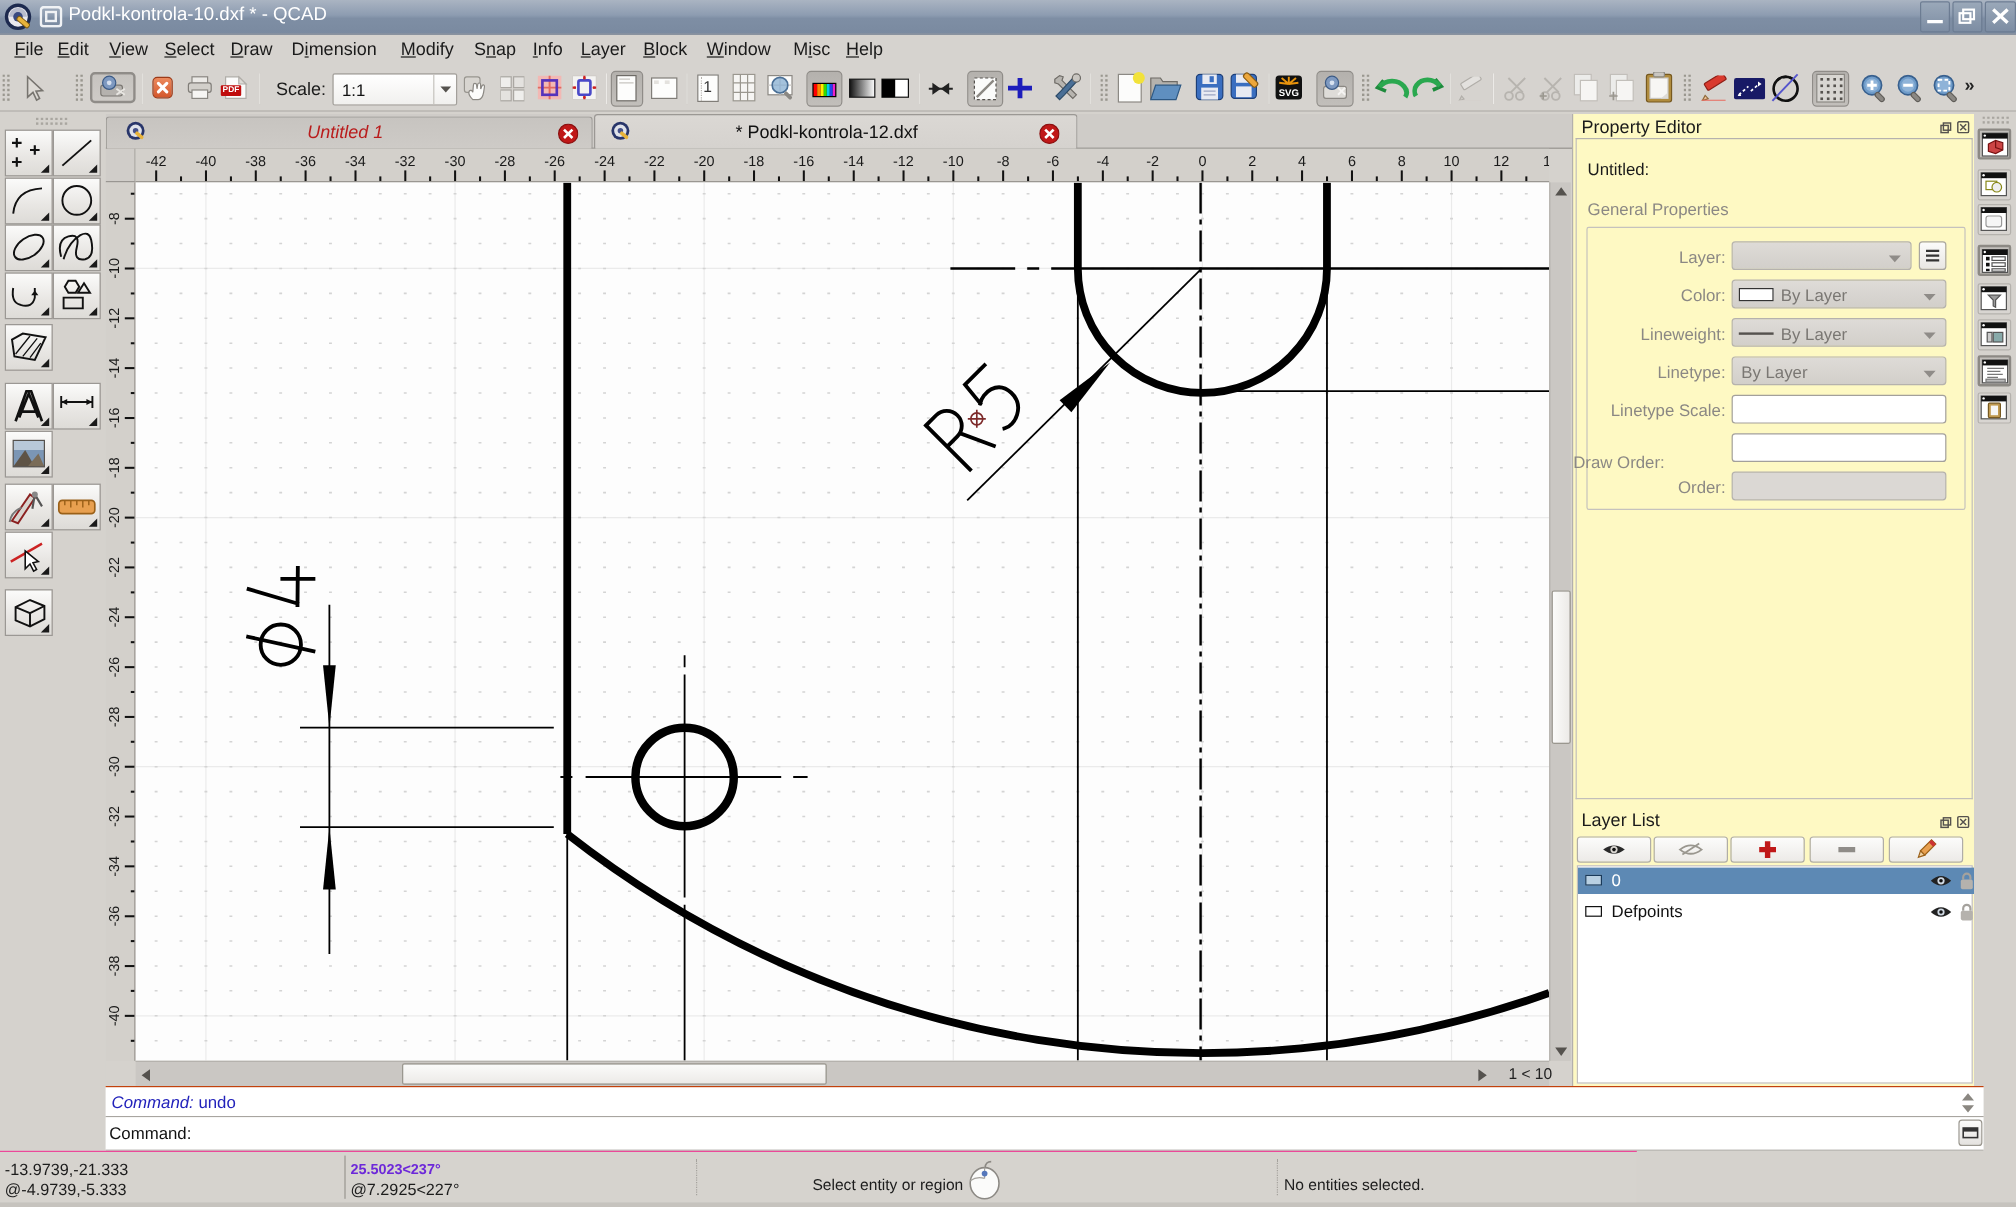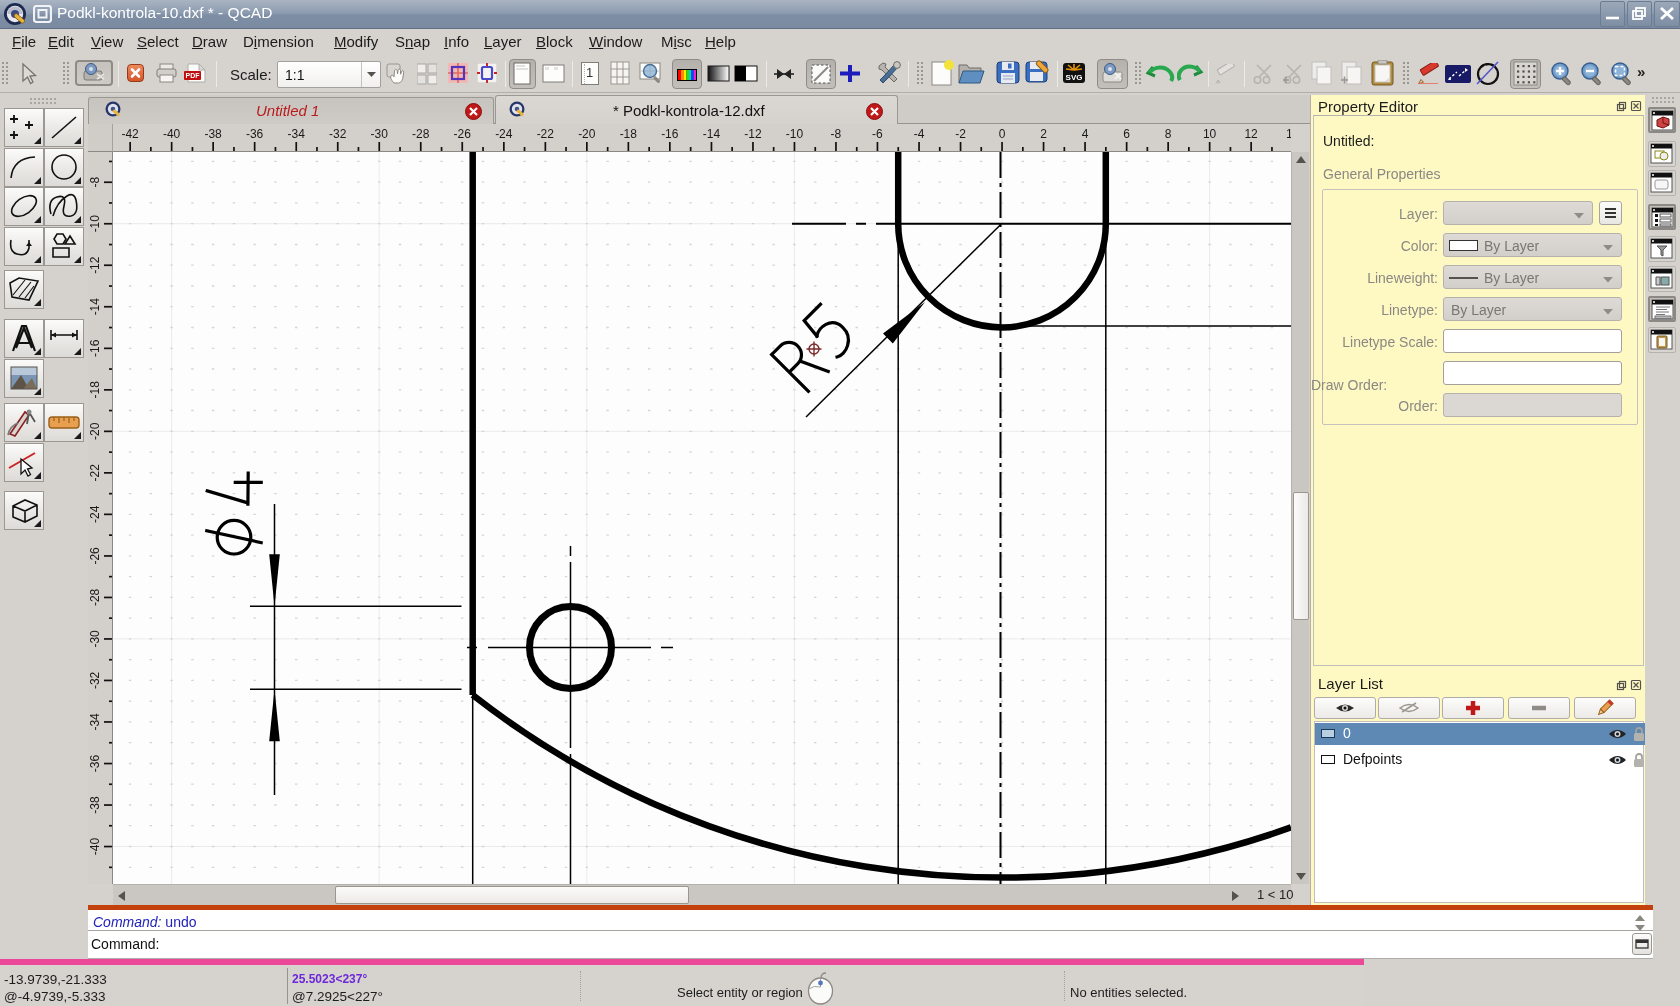--- a/index.html
+++ b/index.html
@@ -672,35 +672,35 @@
 <div class="abs" style="left:113px;top:884px;width:1178px;height:21px;background:#cac7c3;border-top:1px solid #b5b2ad;">
     <svg class="abs" style="left:3px;top:5px" width="10" height="12">
       <path d="M9 1 L2 6 L9 11 Z" fill="#55524e"></path>
     </svg>
     <div class="abs" style="left:222px;top:1px;width:354px;height:18px;background:linear-gradient(#fbfbfa,#eceae7);border:1px solid #9a978f;border-radius:2px;"></div>
     <svg class="abs" style="left:1118px;top:5px" width="10" height="12">
       <path d="M1 1 L8 6 L1 11 Z" fill="#55524e"></path>
     </svg>
   </div>
 <span class="abs" style="left:1257px;top:887px;font-size:13px;color:#222;">1 &lt; 10</span>
-<div class="abs" style="left:88px;top:905px;width:1565px;height:26px;background:#fff;border-top:5px solid #c2410c;border-bottom:1px solid #a8a5a0;">
+<div class="abs" style="left:88px;top:905px;width:1565px;height:26px;background:#fff;border-top:1px solid #c2410c;border-bottom:1px solid #a8a5a0;">
     <span class="abs" style="left:5px;top:4px;font-size:14px;color:#2222bb;"><i>Command:</i> undo</span>
     <svg class="abs" style="left:1544px;top:4px" width="16" height="18">
       <path d="M8 1 L13 7 H3 Z" fill="#8a8781"></path>
       <path d="M8 17 L13 11 H3 Z" fill="#8a8781"></path>
     </svg>
   </div>
 <div class="abs" style="left:88px;top:931px;width:1565px;height:28px;background:#fff;border-bottom:1px solid #b0ada9;">
     <span class="abs" style="left:3px;top:5px;font-size:14px;color:#111;">Command:</span>
     <div class="abs" style="left:1544px;top:2px;width:20px;height:22px;border:1px solid #9a978f;border-radius:3px;background:linear-gradient(#fbfbfa,#e4e2df);"><svg width="18" height="20">
         <rect x="3" y="6" width="12" height="8" fill="none" stroke="#333" stroke-width="1.3"></rect>
         <rect x="3" y="6" width="12" height="3" fill="#333"></rect>
       </svg></div>
   </div>
-<div class="abs" style="left:0;top:959px;width:1364px;height:47px;background:#d6d3ce;border-top:6px solid #ec4899;">
+<div class="abs" style="left:0;top:959px;width:1364px;height:47px;background:#d6d3ce;border-top:1px solid #ec4899;">
     <span class="abs" style="left:4px;top:7px;font-size:13.5px;color:#1c1c1c;">-13.9739,-21.333</span>
     <span class="abs" style="left:4px;top:24px;font-size:13.5px;color:#1c1c1c;">@-4.9739,-5.333</span>
     <div class="abs" style="left:287px;top:3px;width:1px;height:36px;background:#98958f;"></div>
     <span class="abs" style="left:292px;top:7px;font-size:12px;color:#6d28d9;font-weight:bold;">25.5023&lt;237°</span>
     <span class="abs" style="left:292px;top:24px;font-size:13.5px;color:#1c1c1c;">@7.2925&lt;227°</span>
     <div class="abs" style="left:580px;top:6px;width:1px;height:30px;border-left:1px dotted #a5a29d;"></div>
     <span class="abs" style="left:677px;top:20px;font-size:13px;color:#1c1c1c;">Select entity or region</span>
     <svg class="abs" style="left:806px;top:6px" width="30" height="34" viewBox="0 0 30 34">
       <ellipse cx="14.5" cy="20" rx="12" ry="13" fill="#fbfbfa" stroke="#8c8984" stroke-width="1.3"></ellipse>
       <path d="M14.5 7 L14.5 16 M2.5 18 Q8 14 14.5 16" fill="none" stroke="#a5a29d" stroke-width="1"></path>

